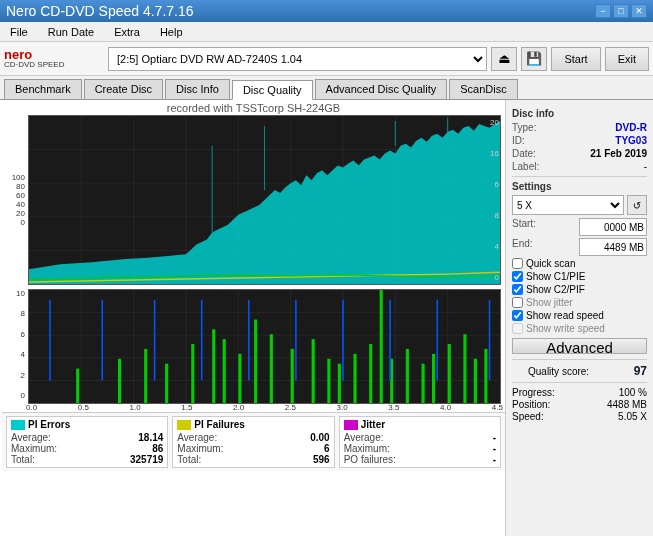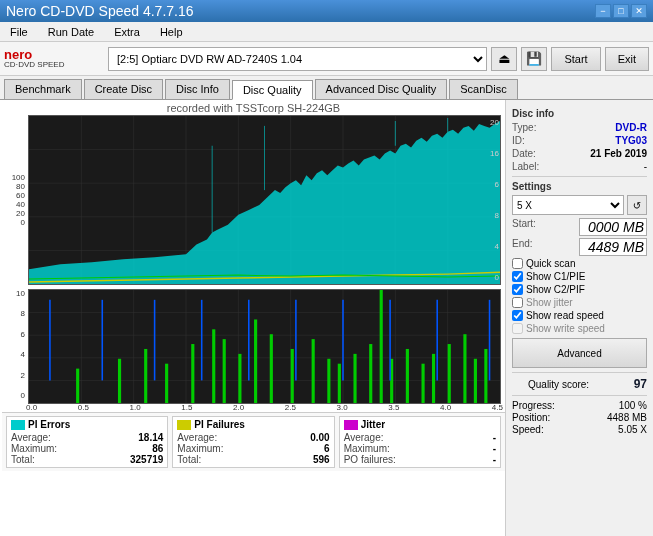--- a/index.html
+++ b/index.html
@@ -251,46 +251,45 @@
       background: #e8e8e8;
       border: 1px solid #aaa;
       font-size: 10px;
       cursor: pointer;
       display: flex; align-items: center; justify-content: center;
     }
 
     .mb-input {
       width: 68px;
       height: 18px;
-      font-size: 14px;
+      font-size: 10px;
       border: 1px solid #aaa;
       background: white;
       padding: 0 2px;
       text-align: right;
-      font-style: italic;
     }
 
     .checkbox-row {
       display: flex;
       align-items: center;
       gap: 3px;
       margin-bottom: 2px;
       font-size: 10px;
     }
     .checkbox-row input[type="checkbox"] {
       width: 11px; height: 11px;
       cursor: pointer;
     }
 
     .advanced-btn {
       width: 100%;
-      height: 30px;
+      height: 16px;
       background: linear-gradient(to bottom, #f0f0f0, #d8d8d8);
       border: 1px solid #aaa;
-      font-size: 10px;
+      font-size: 15px;
       cursor: pointer;
       margin-top: 2px;
     }
 
     .divider {
       border-top: 1px solid #ccc;
       margin: 4px 0;
     }
 
     .quality-score-row {

